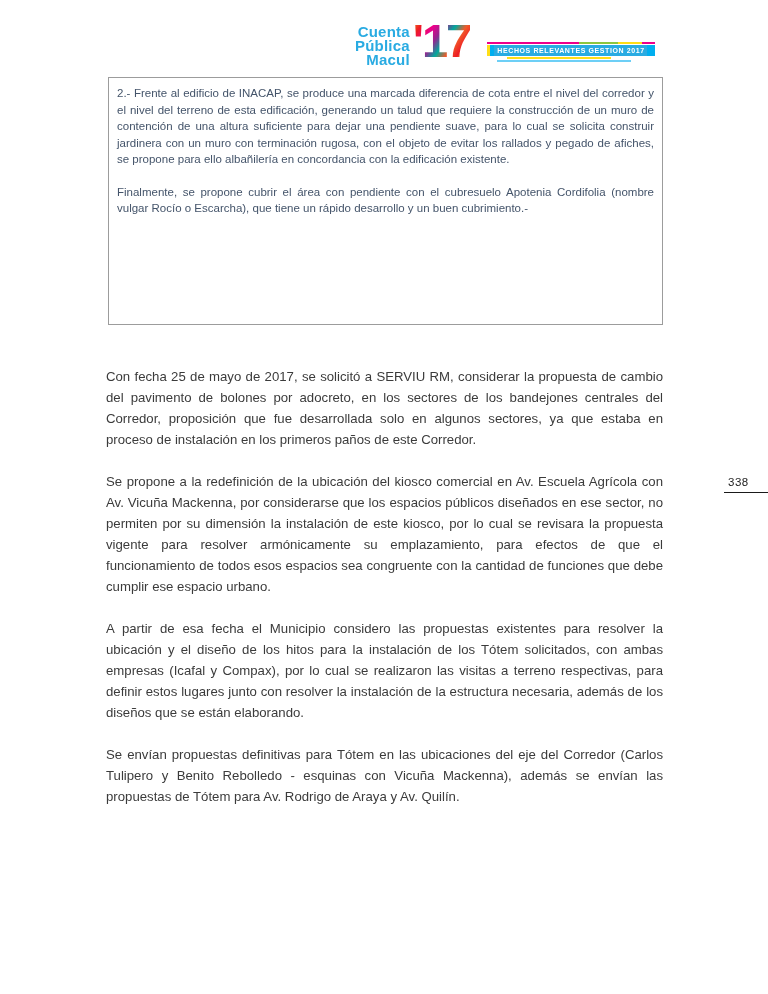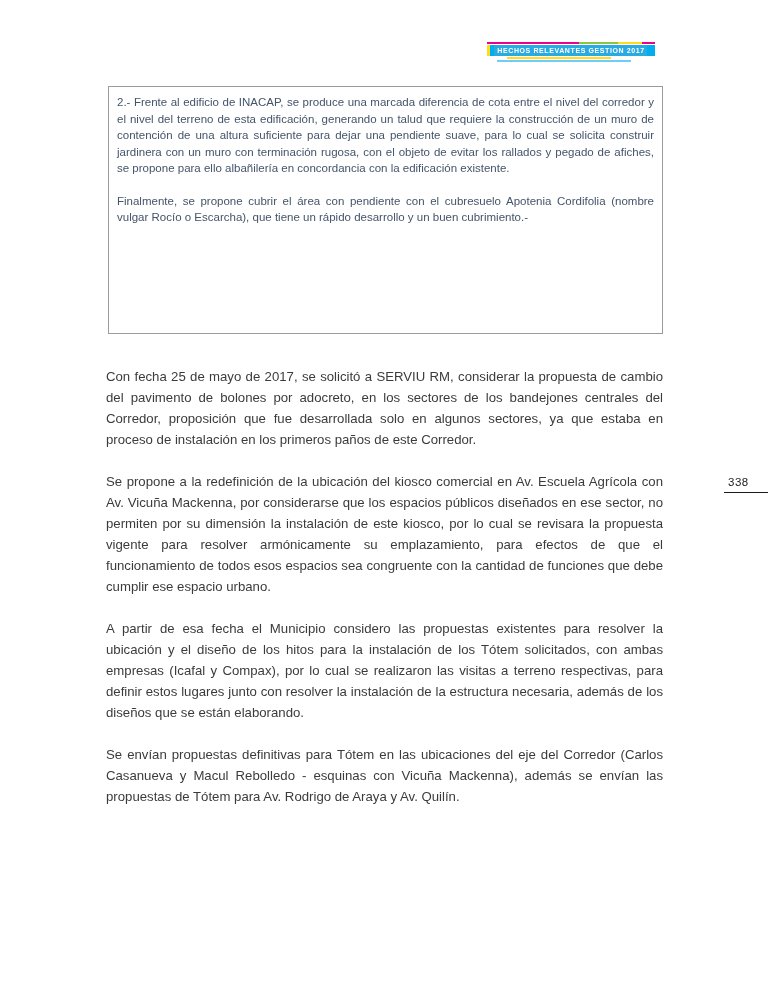--- a/index.html
+++ b/index.html
@@ -55,21 +55,21 @@
     text-align: center;
     line-height: 11px;
     white-space: nowrap;
   }
   .banner-stripe-yellow { height: 2px; width: 62%; background: #FFDE17; margin: 1px 0 1px 12%; }
   .banner-stripe-cyan { height: 2px; width: 80%; background: #6DCFF6; margin-left: 6%; }
 
   
   .quote-box {
     position: absolute;
-    left: 108px; top: 86px;
+    left: 108px; top: 77px;
     width: 555px; height: 248px;
     border: 1px solid #9c9c9c;
     padding: 7px 8px 0 8px;
     color: #44546a;
     font-size: 11.5px;
     line-height: 16.5px;
     overflow: hidden;
   }
   .quote-box p { text-align: justify; margin-bottom: 16px; }
 
@@ -87,38 +87,46 @@
   
   .page-number-block { position: absolute; left: 688px; top: 476px; width: 75px; margin-left: 36px; }
   .page-number { font-size: 11.5px; color: #222; padding-left: 4px; letter-spacing: 0.5px; }
   .page-number-rule { height: 1px; background: #1a1a1a; margin-top: 4px; }
 </style>
 </head>
 <body>
 
 <div class="page">
 
+  <div class="header">
+    <div class="logo-wordmark">
+      <div>Cuenta</div>
+      <div>Pública</div>
+      <div>Macul</div>
+    </div>
+    <div class="logo-year">'17</div>
+  </div>
 
   <div class="banner">
     <div class="banner-stripe-top"></div>
     <div class="banner-bar">HECHOS RELEVANTES GESTION 2017</div>
     <div class="banner-stripe-yellow"></div>
     <div class="banner-stripe-cyan"></div>
   </div>
 
   <div class="quote-box">
     <p>2.- Frente al edificio de INACAP, se produce una marcada diferencia de cota entre el nivel del corredor y el nivel del terreno de esta edificación, generando un talud que requiere la construcción de un muro de contención de una altura suficiente para dejar una pendiente suave,  para lo cual se solicita construir jardinera con un muro con terminación rugosa,  con el objeto de evitar los rallados y pegado de afiches, se propone para ello albañilería en concordancia con la edificación existente.</p>
     <p>Finalmente, se propone cubrir el área con pendiente con el cubresuelo Apotenia Cordifolia (nombre vulgar Rocío o Escarcha), que tiene un rápido desarrollo y un buen cubrimiento.-</p>
   </div>
 
   <div class="main-text">
     <p>Con fecha 25 de mayo de 2017, se solicitó a SERVIU RM, considerar la propuesta de cambio del pavimento de bolones por adocreto, en los sectores de los bandejones centrales del Corredor, proposición que fue desarrollada solo en algunos sectores, ya que estaba en proceso de instalación en los primeros paños de este Corredor.</p>
     <p>Se propone a la redefinición de la ubicación del kiosco comercial en Av. Escuela Agrícola con Av. Vicuña Mackenna, por considerarse que los espacios públicos diseñados en ese sector, no permiten por su dimensión la instalación de este kiosco, por lo cual se revisara la propuesta vigente para resolver armónicamente su emplazamiento, para efectos de que el funcionamiento de todos esos espacios sea congruente con la cantidad de funciones que debe cumplir ese espacio urbano.</p>
     <p>A partir de esa fecha el Municipio considero las propuestas existentes para resolver la ubicación y el diseño de los hitos para la instalación de los Tótem solicitados, con ambas empresas (Icafal y Compax), por lo cual se realizaron las visitas a terreno respectivas, para definir estos lugares junto con resolver la instalación de la estructura necesaria, además de los diseños que se están elaborando.</p>
-    <p>Se envían propuestas definitivas para Tótem en las ubicaciones del eje del Corredor (Carlos Casanueva y Macul Rebolledo - esquinas con Vicuña Mackenna), además se envían las propuestas de Tótem para Av. Rodrigo de Araya y Av. Quilín.</p>
+    <p>Se envían propuestas definitivas para Tótem en las ubicaciones del eje del Corredor (Carlos Tulipero y Benito Rebolledo - esquinas con Vicuña Mackenna), además se envían las propuestas de Tótem para Av. Rodrigo de Araya y Av. Quilín.</p>
   </div>
 
   <div class="page-number-block">
     <div class="page-number">338</div>
     <div class="page-number-rule"></div>
   </div>
 
 </div>
 
 </body></html>

